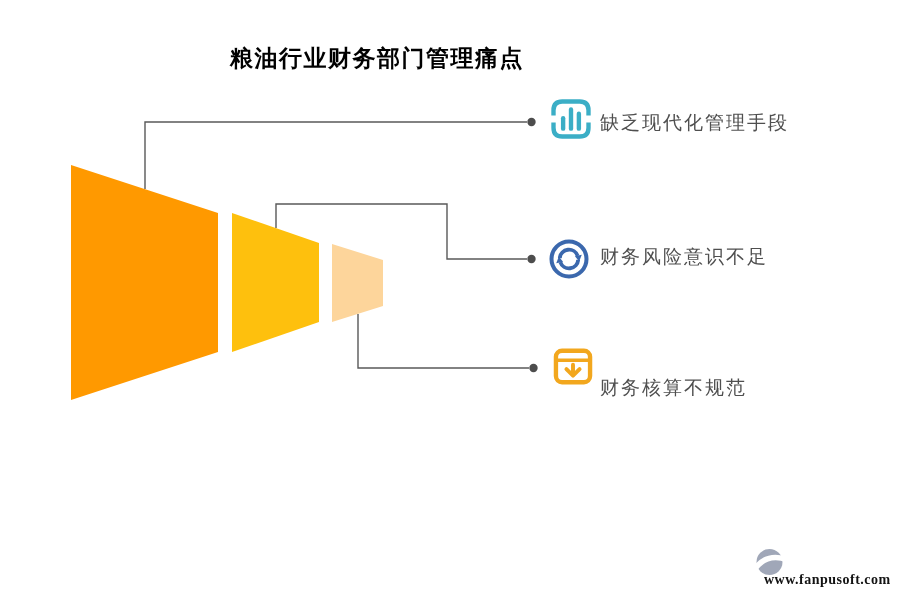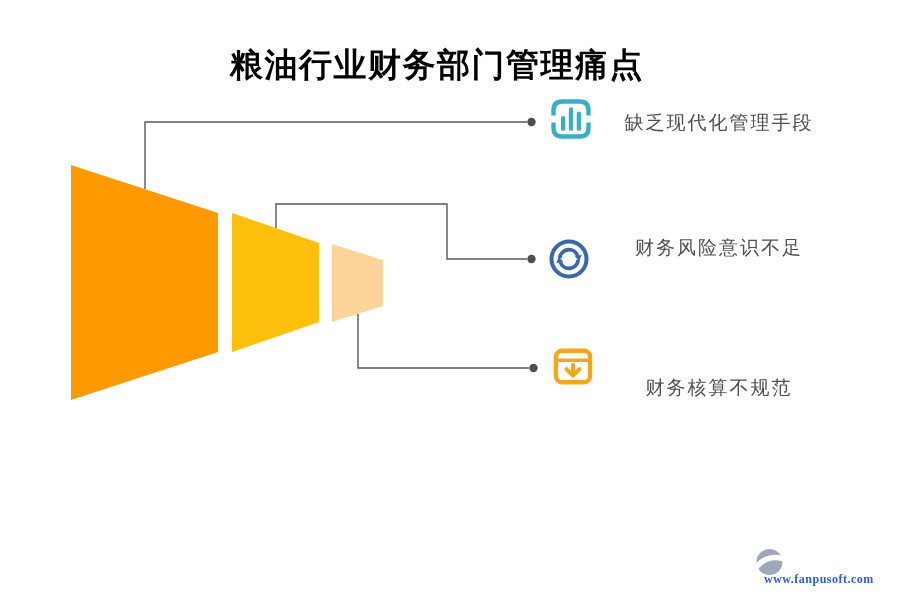--- a/index.html
+++ b/index.html
@@ -1,35 +1,35 @@
 <!DOCTYPE html>
 <html><head>
 <meta charset="utf-8">
 <style>
   html,body{margin:0;padding:0;background:#fff;}
   #stage{position:relative;width:900px;height:600px;background:#ffffff;overflow:hidden;
          font-family:"Liberation Sans","DejaVu Sans",sans-serif;}
   #bg-svg{position:absolute;left:0;top:0;}
   .title{position:absolute;left:230px;top:43px;width:360px;text-align:left;
-         font-size:33px;font-weight:bold;color:#000;letter-spacing:1.5px;white-space:nowrap;}
+         font-size:23px;font-weight:bold;color:#000;letter-spacing:1.5px;white-space:nowrap;}
   .item-icon{position:absolute;width:42px;height:42px;}
-  .item-label{position:absolute;left:600px;width:238px;text-align:center;
+  .item-label{position:absolute;left:600px;width:238px;text-align:left;
               font-size:19px;color:#4F4F4F;letter-spacing:2px;white-space:nowrap;}
   #icon-1{left:550px;top:98px;}
   #icon-2{left:548px;top:238px;}
   #icon-3{left:552px;top:345px;}
   #label-1{top:110px;}
-  #label-2{top:235px;}
+  #label-2{top:244px;}
   #label-3{top:375px;}
   .logo{position:absolute;right:12px;bottom:6px;width:132px;height:48px;opacity:.92;}
   .logo-icon{position:absolute;left:0;top:2px;}
   .logo-name{position:absolute;left:31px;top:-2px;font-size:23px;color:#9BA0AD;
              letter-spacing:1px;white-space:nowrap;}
-  .logo-url{position:absolute;left:8px;top:26px;font-size:12px;font-weight:bold;
-            font-family:"Liberation Serif","DejaVu Serif",serif;color:#1d4ed8;
+  .logo-url{position:absolute;left:8px;top:26px;font-size:14px;font-weight:bold;
+            font-family:"Liberation Serif","DejaVu Serif",serif;color:#000000;
             letter-spacing:.5px;white-space:nowrap;}
 </style>
 </head>
 <body>
 
 <div id="stage">
 
   <svg id="bg-svg" width="900" height="600" viewBox="0 0 900 600">
     <polygon points="71,165 218,213 218,352 71,400" fill="#FF9900"></polygon>
     <polygon points="232,213 319,243 319,322 232,352" fill="#FEC00D"></polygon>

